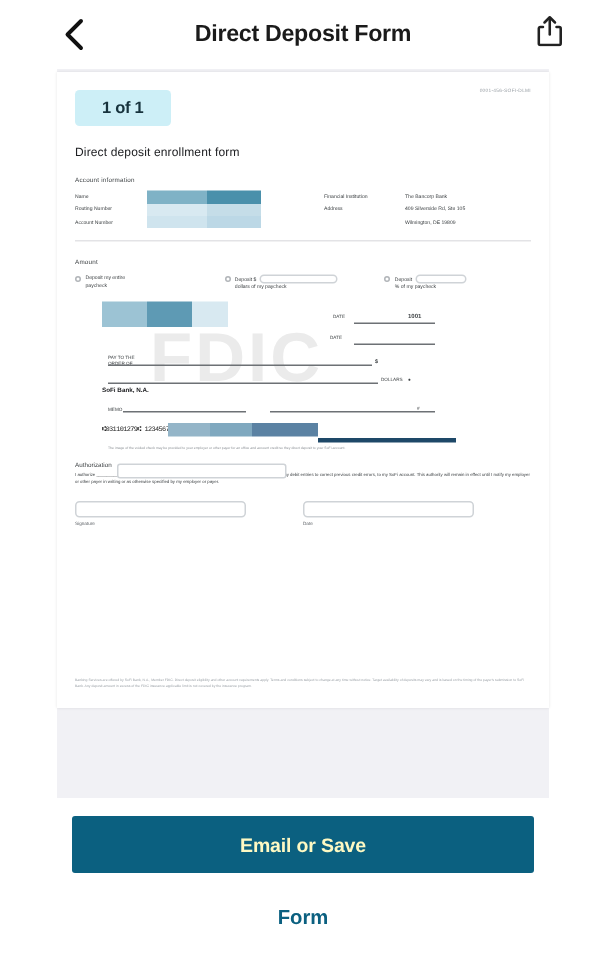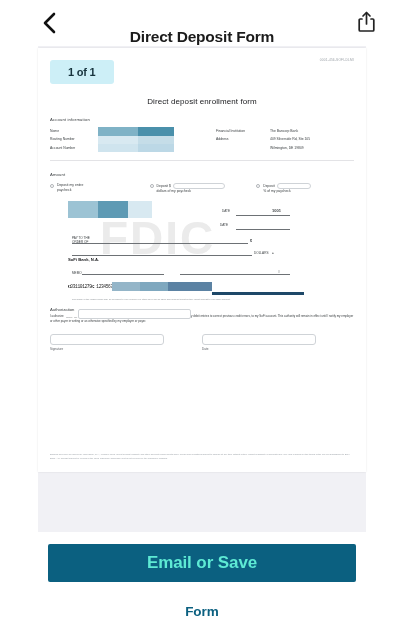--- a/index.html
+++ b/index.html
@@ -7,21 +7,21 @@
     width: 404px; height: 636px;
     background: #ffffff;
     font-family: "Liberation Sans", sans-serif;
     overflow: hidden;
   }
   .screen { position: relative; width: 404px; height: 636px; background: #fff; }
 
   
   .navbar {
     height: 46px; width: 100%;
-    display: flex; align-items: flex-end; justify-content: center;
+    display: flex; align-items: center; justify-content: center;
     position: relative; background: #fff;
   }
   .nav-back {
     position: absolute; left: 38px; top: 50%; transform: translateY(-50%);
     width: 22px; height: 26px; display: flex; align-items: center; justify-content: center;
     cursor: pointer;
   }
   .nav-back svg { display: block; }
   .nav-title {
     font-size: 15.5px; font-weight: bold; color: #1b1b1b; letter-spacing: -0.2px;
@@ -54,21 +54,20 @@
   .pagebadge-wrap { margin-top: -2px; }
   .page-badge {
     display: inline-block; background: #cdeff7; color: #17333d;
     font-size: 11px; font-weight: bold; padding: 6px 18px; border-radius: 3px;
     letter-spacing: -0.2px;
   }
 
   .doc-title {
     margin-top: 13px; font-size: 8px; color: #202124; font-weight: normal;
     letter-spacing: 0.1px;
-    text-align: center;
   }
 
   .sec-head {
     margin-top: 11px; font-size: 4.2px; color: #3c4043; letter-spacing: 0.15px;
   }
 
   
   .acct-grid { margin-top: 5px; display: flex; }
   .acct-left { display: flex; width: 140px; }
   .acct-labels { width: 48px; }
@@ -137,23 +136,23 @@
     position: absolute; left: 12px; right: 12px; bottom: 12px;
     font-size: 2.3px; color: #9aa0a6; line-height: 3.4px;
   }
 
   
   .footer {
     position: absolute; left: 0; right: 0; bottom: 0; height: 104px; background: #fff;
   }
   .primary-btn {
     position: absolute; left: 48px; right: 48px; top: 12px; height: 38px;
-    background: #0b6080; color: #5eead4; border: none; border-radius: 2px;
+    background: #0b6080; color: #fef9c3; border: none; border-radius: 2px;
     font-family: "Liberation Sans", sans-serif;
-    font-size: 17px; font-weight: bold; letter-spacing: -0.1px; cursor: pointer;
+    font-size: 13px; font-weight: bold; letter-spacing: -0.1px; cursor: pointer;
   }
   .done-link {
     position: absolute; left: 0; right: 0; top: 72px; text-align: center;
     font-size: 13.5px; font-weight: bold; color: #0b6080; cursor: pointer;
   }
 </style>
 </head>
 <body>
 
 <div class="screen">

